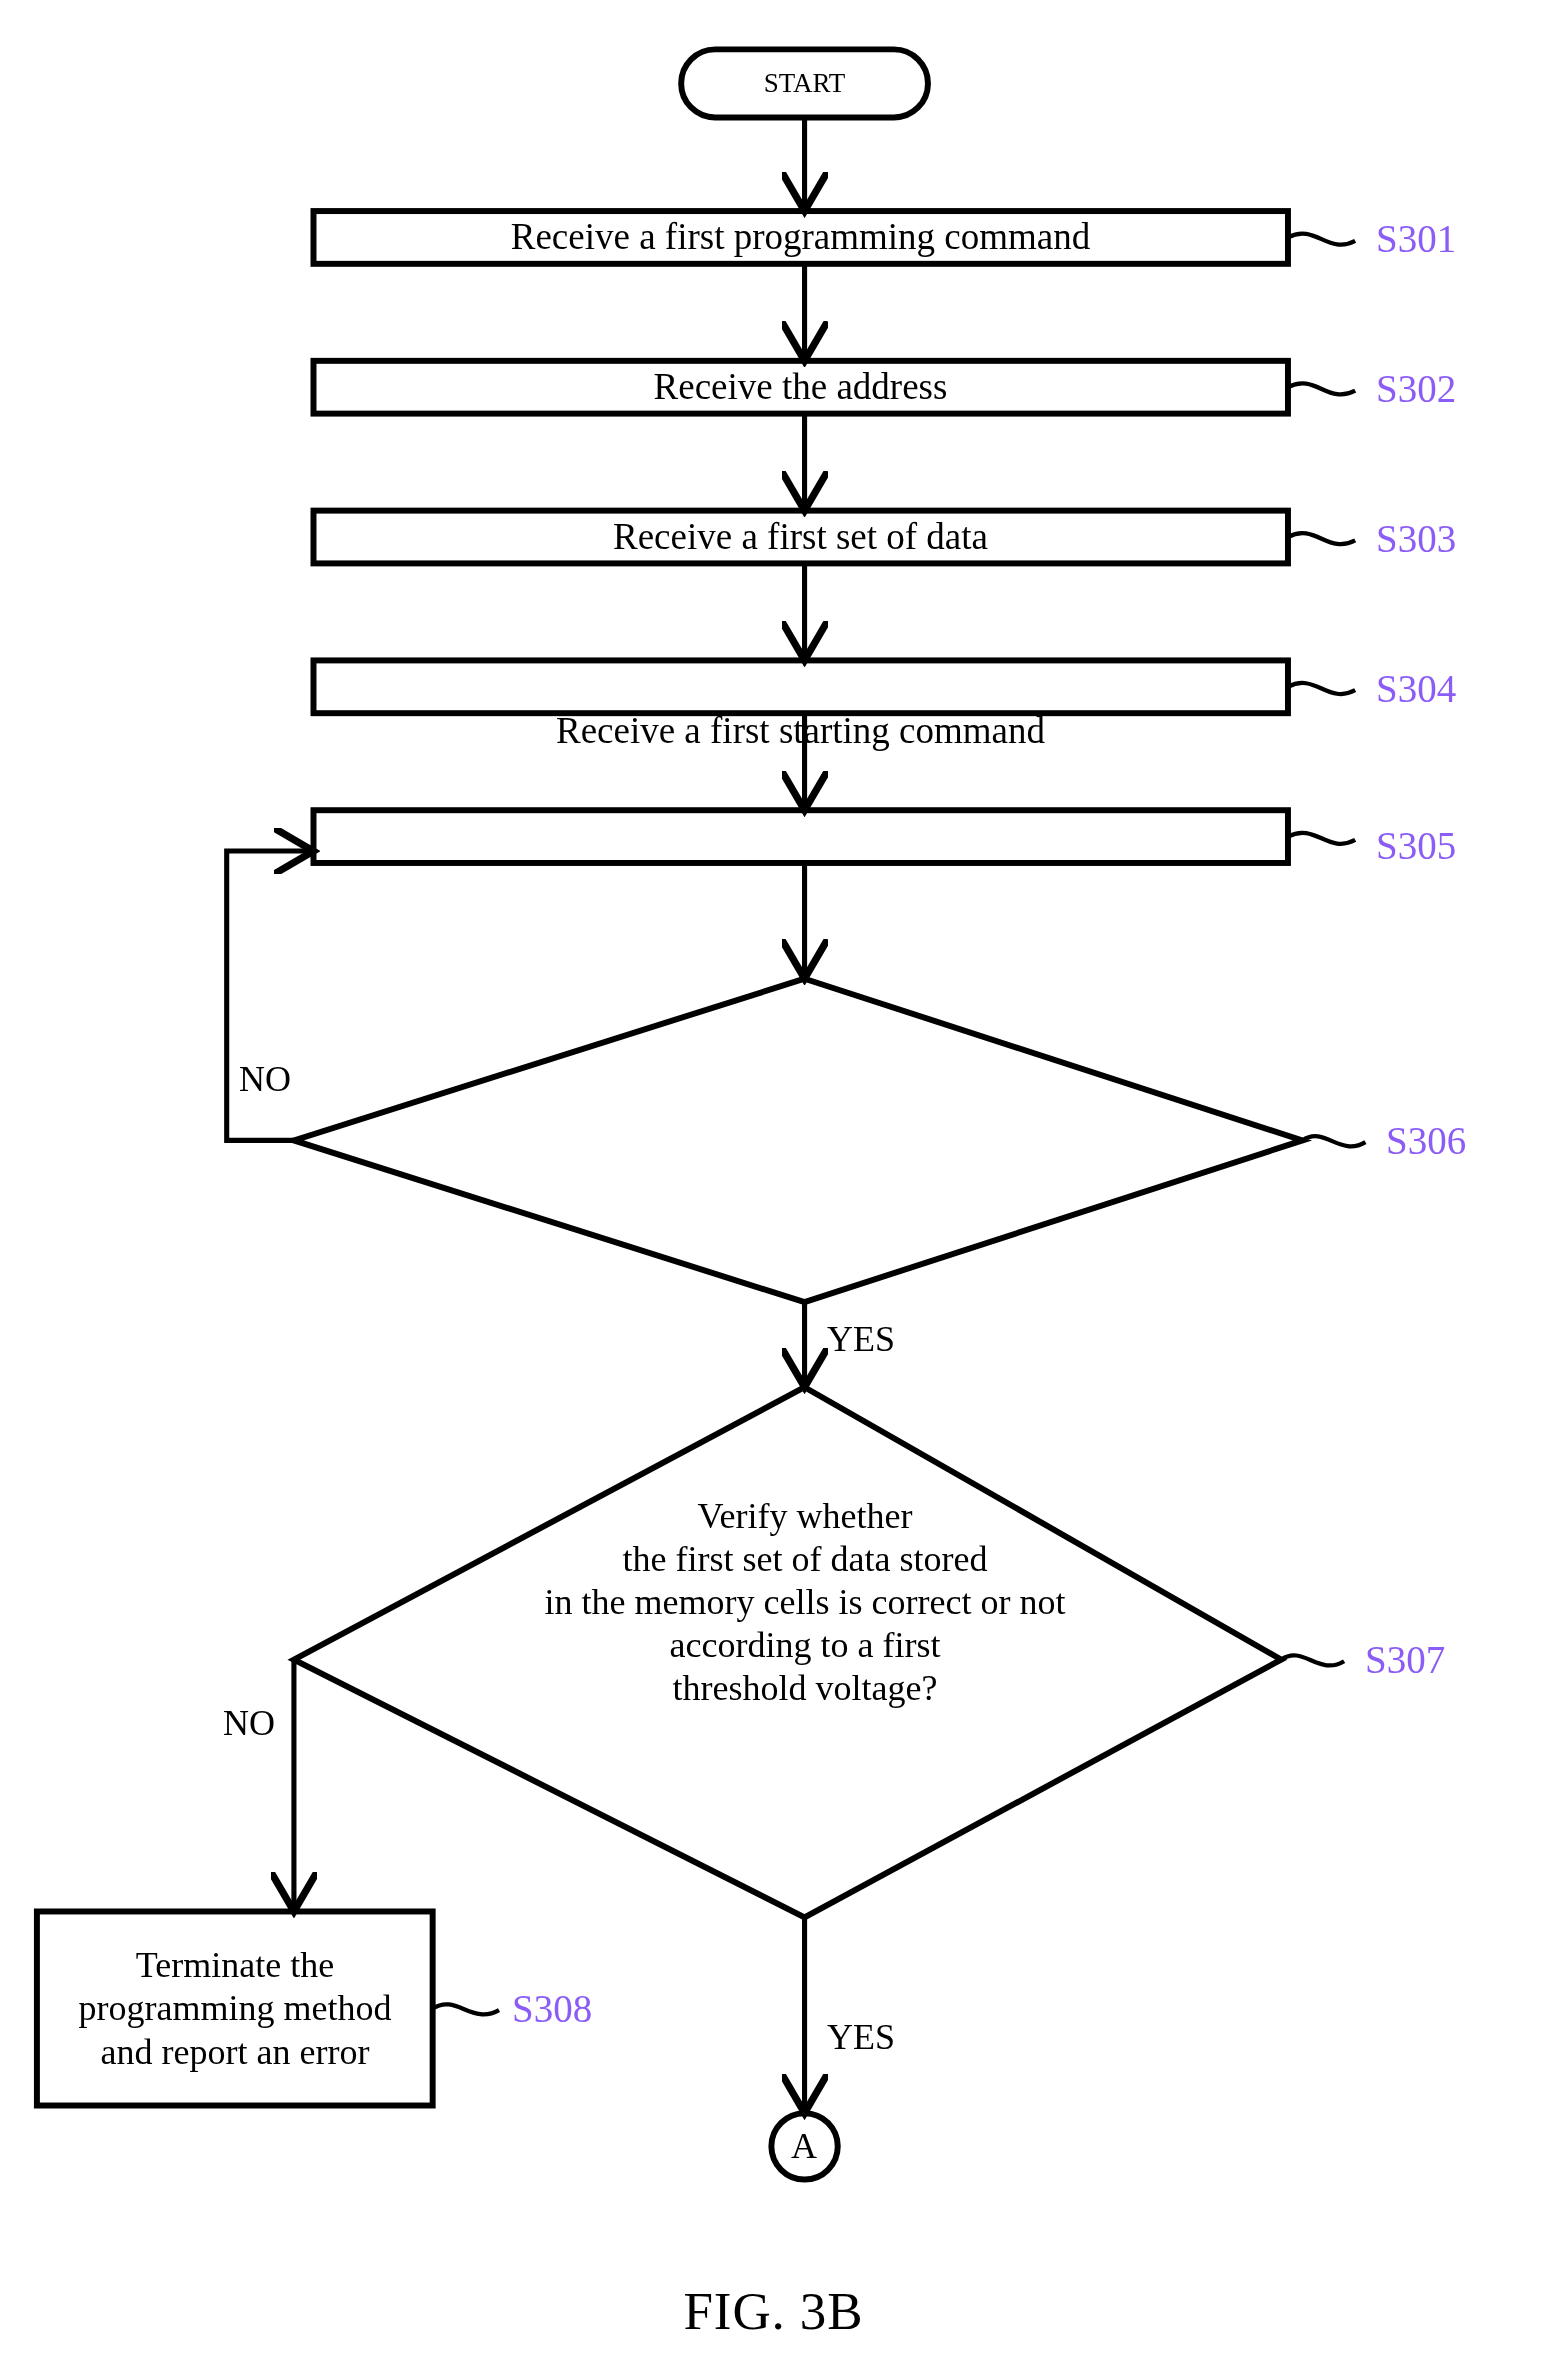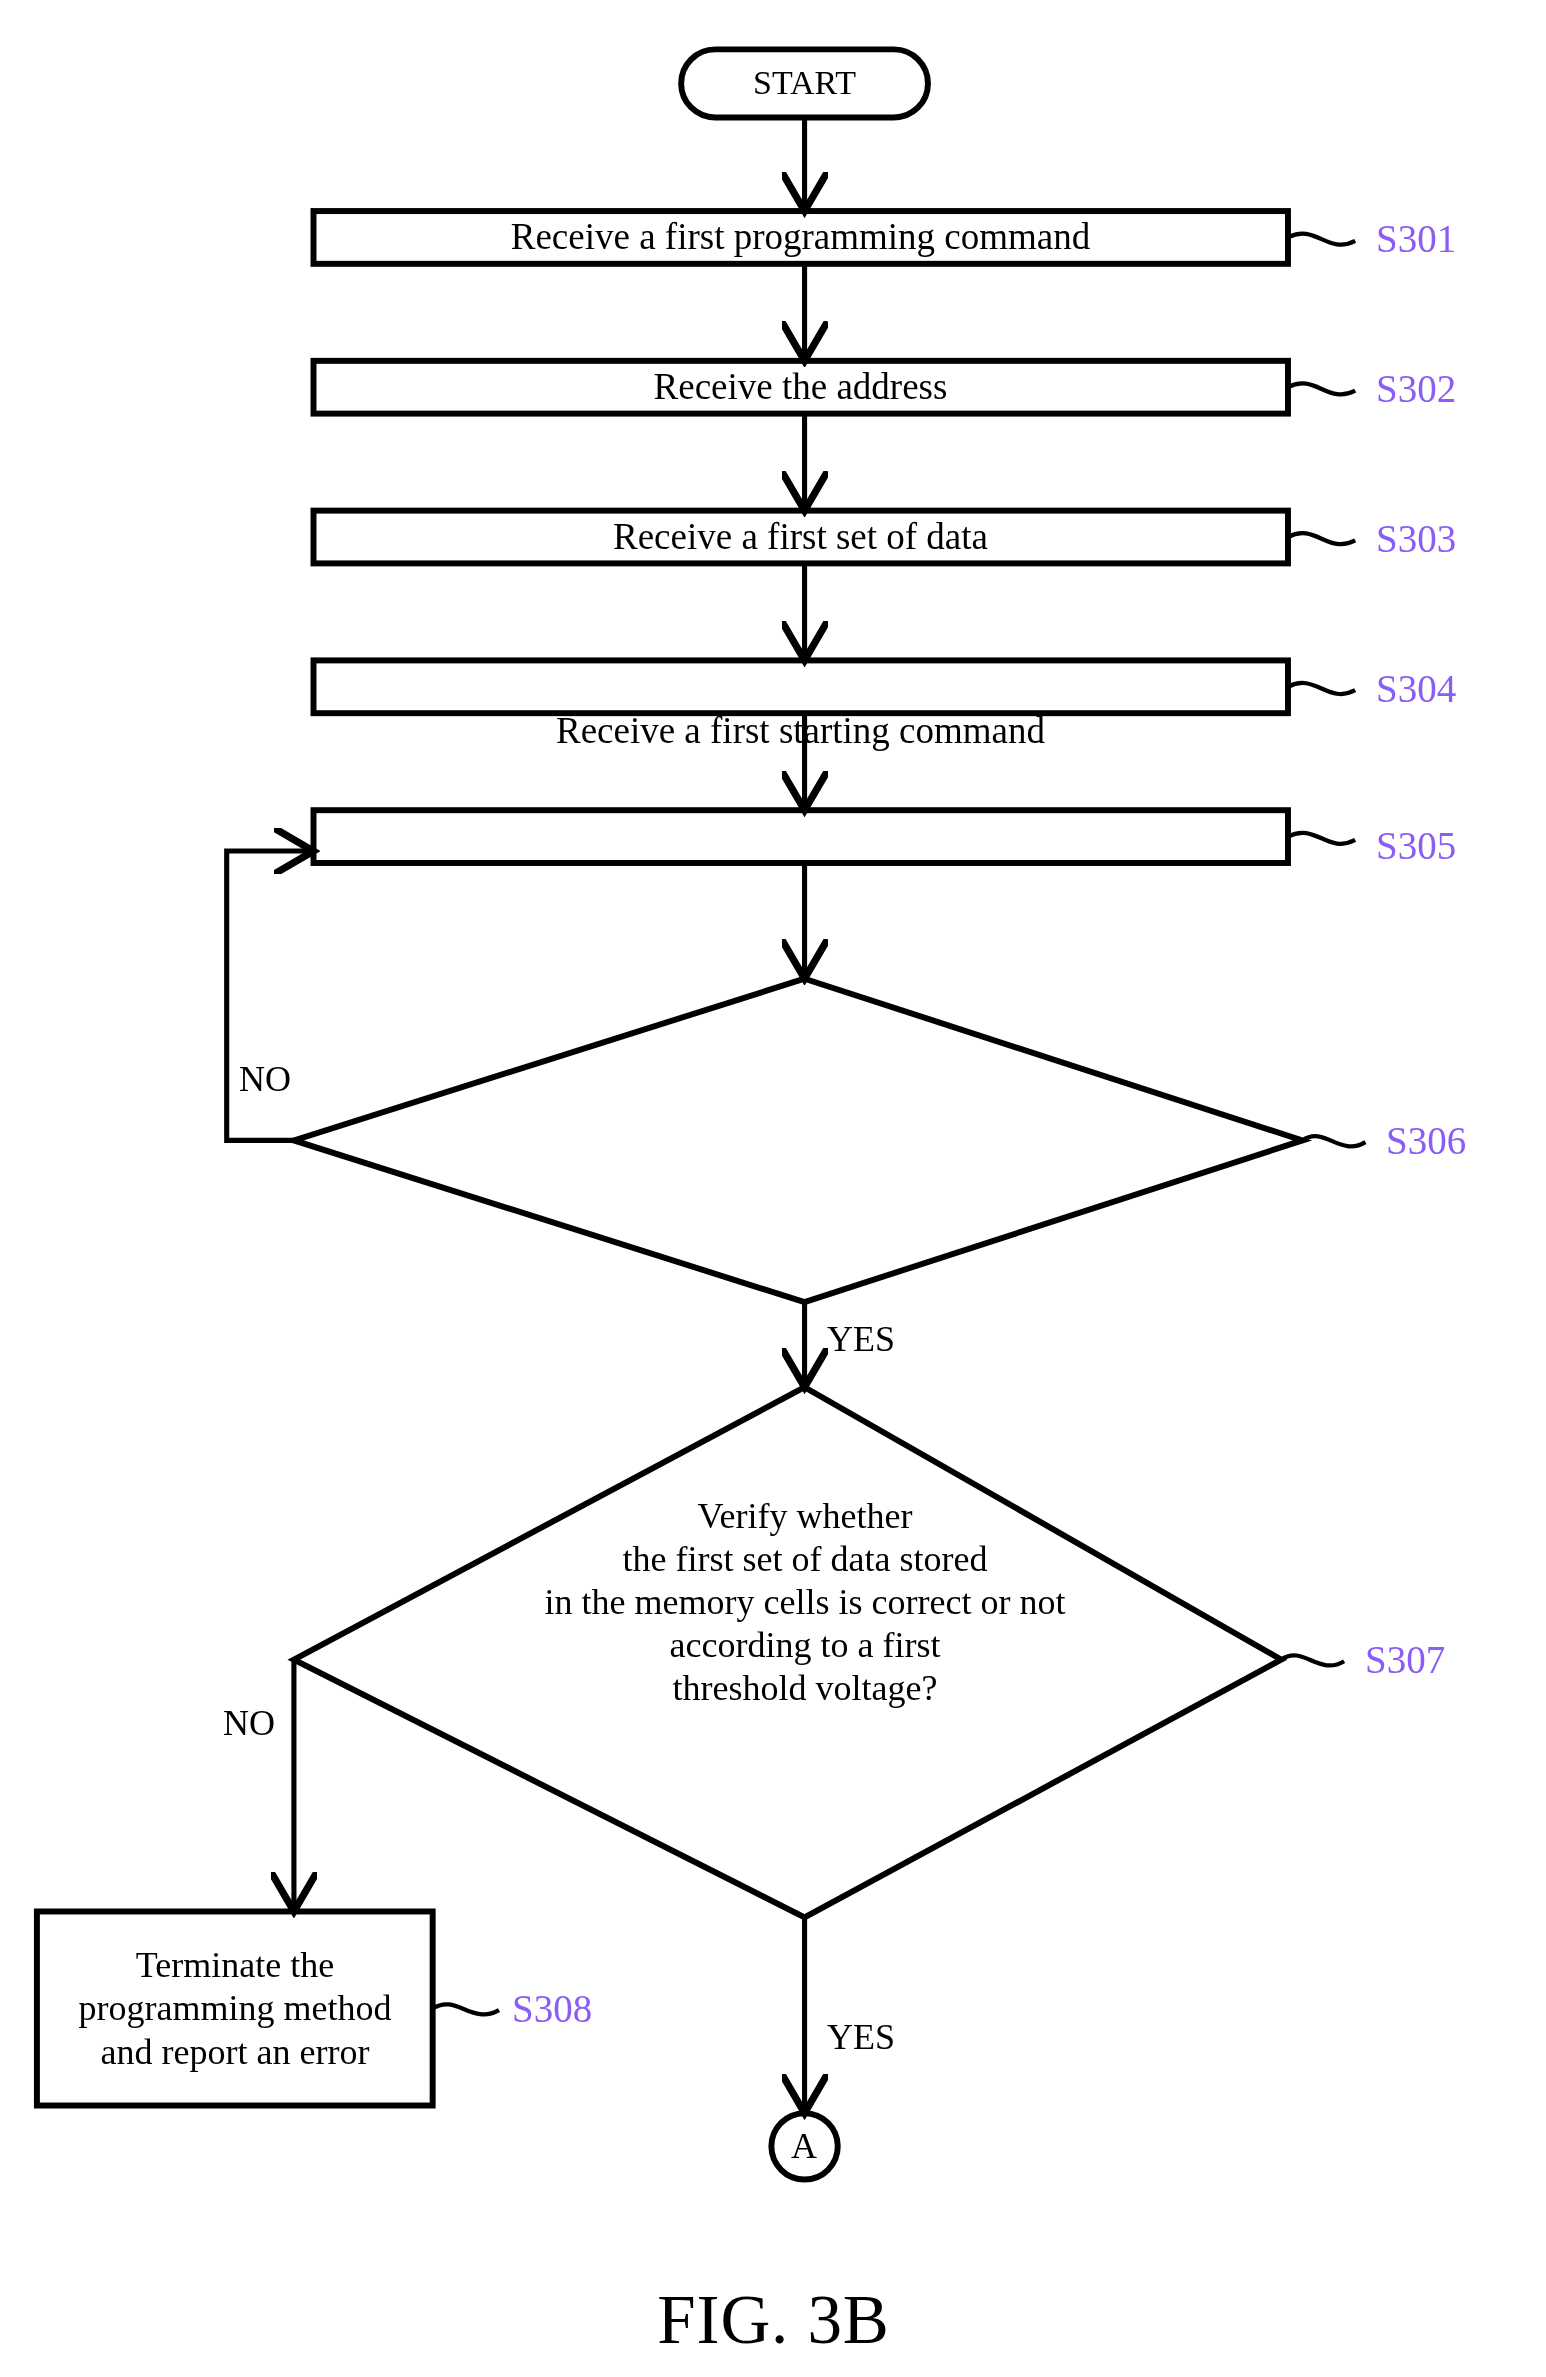--- a/index.html
+++ b/index.html
@@ -19,42 +19,42 @@
     display:flex;
     align-items:center;
     justify-content:center;
     text-align:center;
     color:#000;
     line-height:1.20;
     white-space:pre-line;
     pointer-events:none;
   }
   .proc-text{font-size:37px;}
-  .start-text{font-size:34px;font-family:Liberation Serif, serif;}
+  .start-text{font-size:27px;font-family:Liberation Serif, serif;}
   .diamond-text{font-size:36px;}
   .term-text{font-size:36px;}
   .conn-text{font-size:36px;}
 
   .step-tag{
     position:absolute;
     font-size:39px;
     color:#8b5cf6;
     white-space:nowrap;
   }
   .branch-tag{
     position:absolute;
     font-size:36px;
     color:#000;
     white-space:nowrap;
   }
   .fig-caption{
     position:absolute;
     width:100%;
     text-align:center;
-    font-size:69px;
+    font-size:53px;
     letter-spacing:0.9px;
     color:#000;
   }
 </style>
 </head>
 <body>
 
 <div id="page">
 
   <svg id="svg-layer" viewBox="0 0 1817 2793" xmlns="http://www.w3.org/2000/svg">

